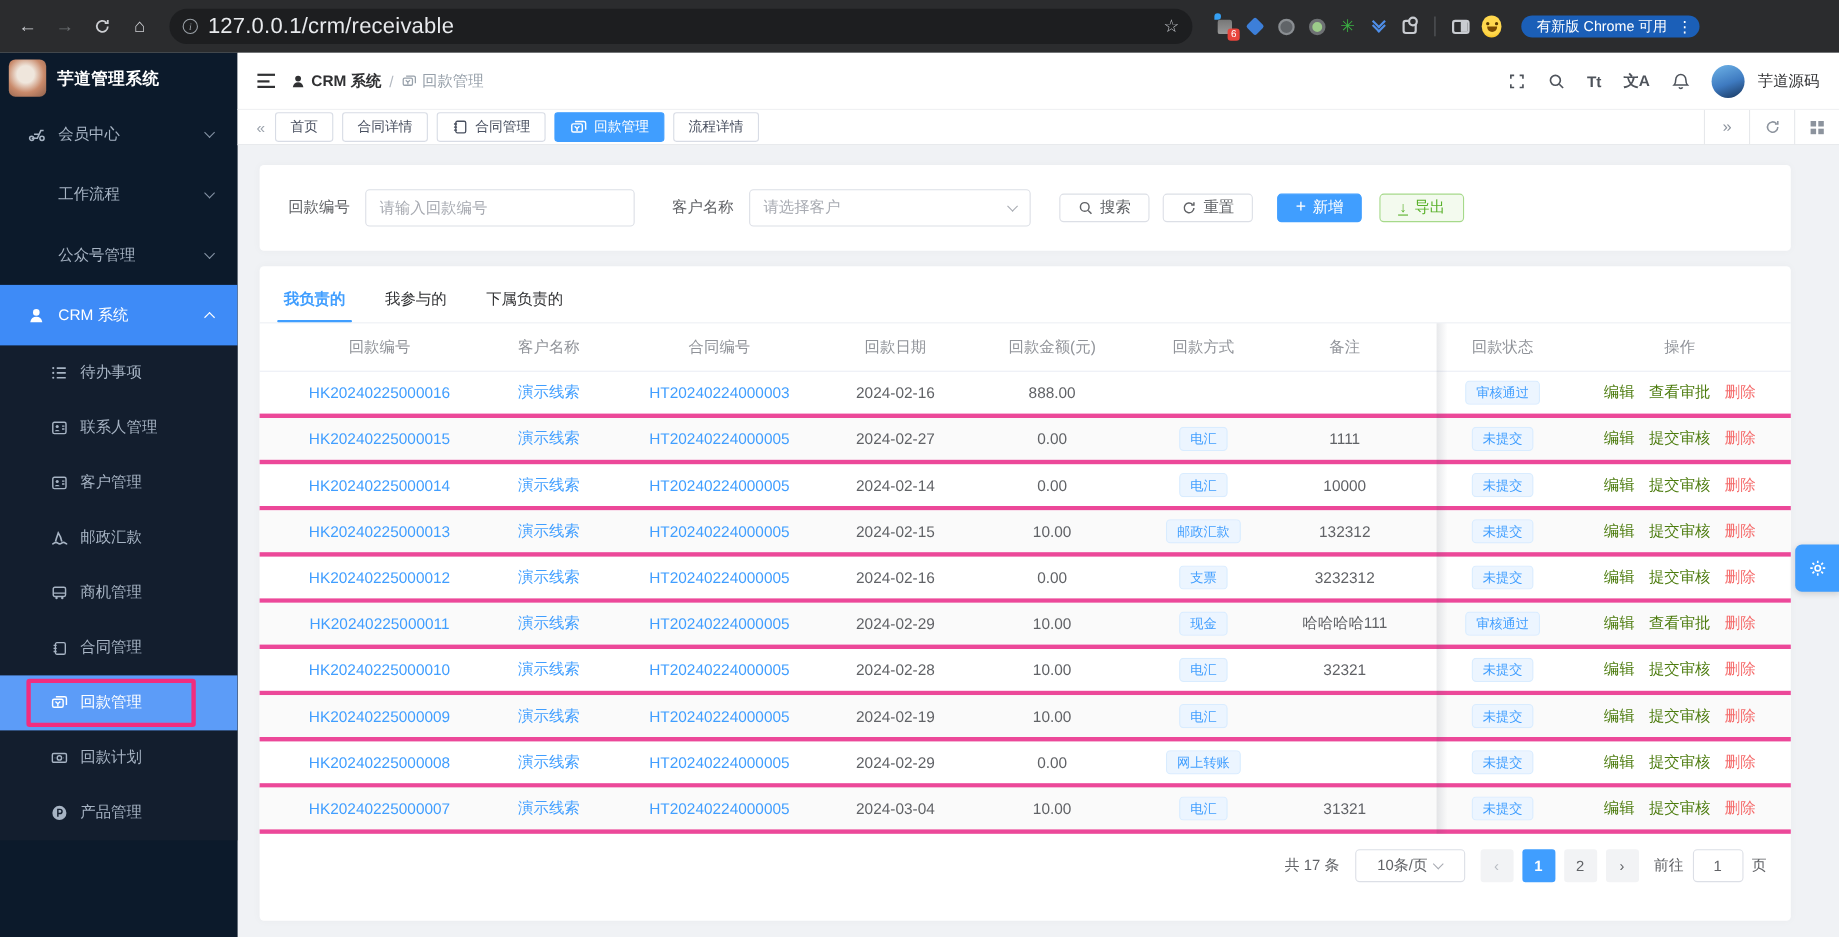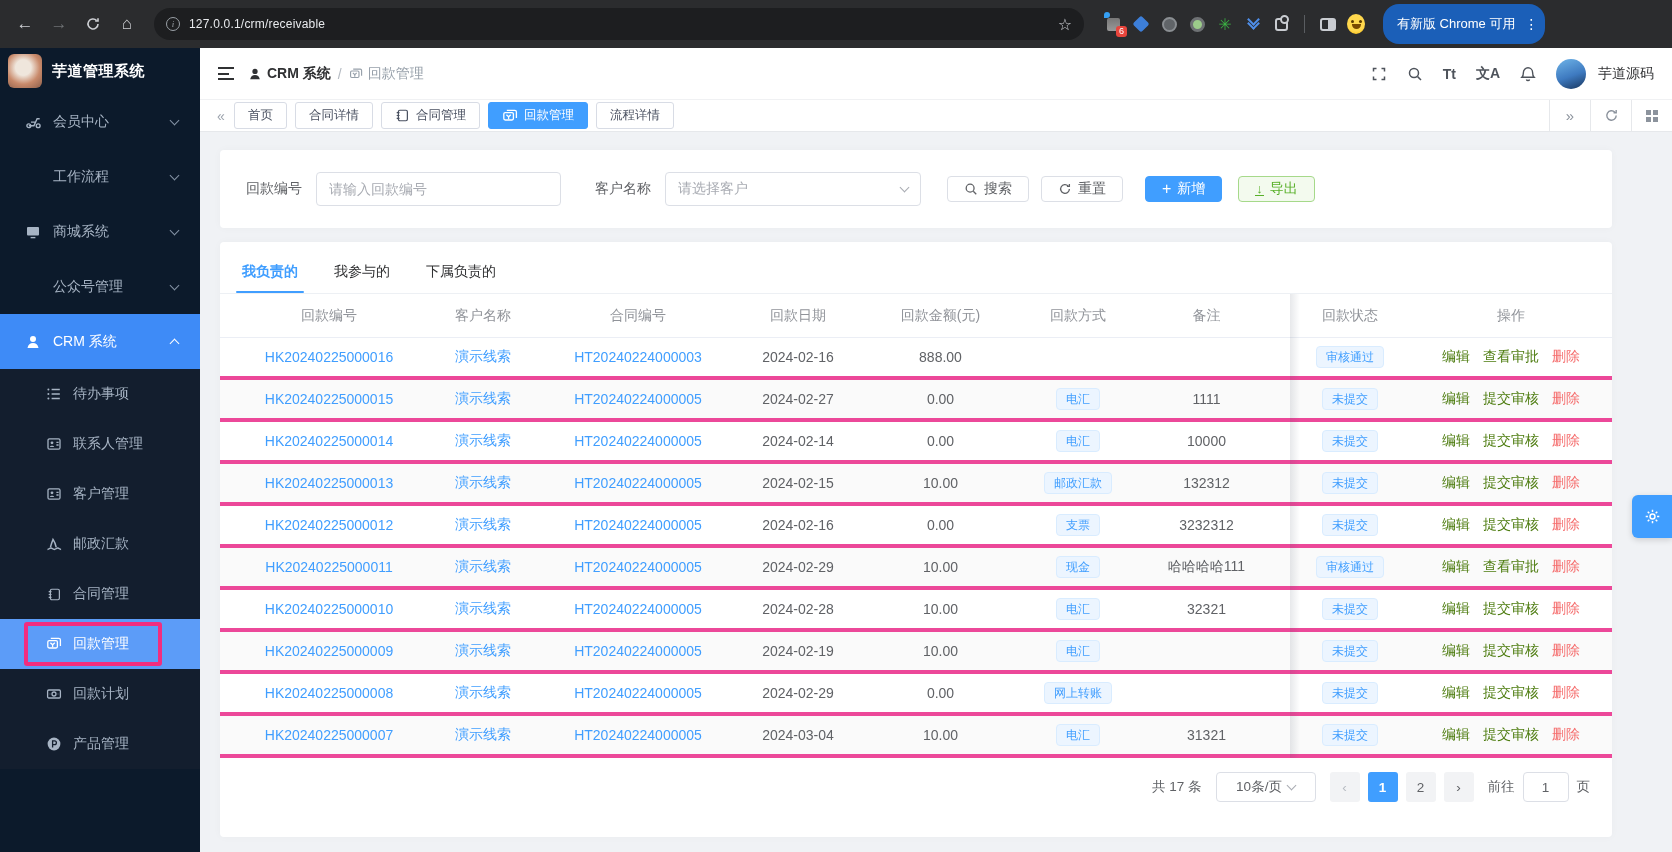--- a/index.html
+++ b/index.html
@@ -5,47 +5,47 @@
   * { margin:0; padding:0; box-sizing:border-box; }
   html,body { width:1672px; height:852px; overflow:hidden; font-family:"Liberation Sans","DejaVu Sans",sans-serif; background:#F0F2F5; }
   .icon svg { display:block; }
 
   
   .chrome { height:48px; background:#2B2C2E; display:flex; align-items:center; padding:0 10px; gap:4px; }
   .nav-btn { width:30px; height:30px; border-radius:15px; display:flex; align-items:center; justify-content:center; color:#CDCFD3; font-size:17px; cursor:pointer; }
   .nav-btn.dim { color:#6E7174; }
   .omnibox { width:930px; height:32px; margin-left:8px; background:#1D1E20; border-radius:16px; display:flex; align-items:center; padding:0 12px; gap:9px; }
   .info-ic { width:14px; height:14px; border:1.4px solid #9AA0A6; border-radius:50%; color:#9AA0A6; font-size:9px; display:flex; align-items:center; justify-content:center; font-family:"Liberation Serif",serif; font-style:italic; }
-  .url { color:#E8EAED; font-size:12px; letter-spacing:.2px; flex:1; }
+  .url { color:#E8EAED; font-size:20px; letter-spacing:.2px; flex:1; }
   .star { color:#C9CCD1; font-size:16px; }
   .exts { display:flex; align-items:center; gap:10px; margin-left:16px; }
   .ext { width:18px; height:18px; position:relative; display:flex; align-items:center; justify-content:center; }
   .ext-grid { width:13px; height:13px; background:linear-gradient(#777,#999); border-radius:2px; }
   .badge6 { position:absolute; right:-5px; bottom:-4px; background:#E8453C; color:#fff; font-size:9px; border-radius:3px; padding:0 3px; line-height:11px; }
   .bluedot { position:absolute; left:0; top:-3px; width:6px; height:6px; background:#35A0F4; border-radius:50% 50% 50% 0; }
   .dia { width:12px; height:12px; background:#3D7FD9; transform:rotate(45deg); border-radius:2px; }
   .c-dark { width:15px; height:15px; border-radius:50%; background:#606468; border:2px solid #8A8E92; }
   .c-green { width:15px; height:15px; border-radius:50%; background:#9CCB8A; border:3px solid #6E7174; }
   .star-g { color:#3BB143; font-size:16px; font-weight:bold; }
   .chevs { display:flex; flex-direction:column; gap:0; }
   .chevs b { width:9px; height:9px; border:2.2px solid #4F8FEA; border-top:0; border-left:0; transform:rotate(45deg); margin-top:-5px; }
   .puzzle { width:13px; height:13px; border:2px solid #C9CCD1; border-radius:3px; position:relative; }
   .puzzle::before { content:""; position:absolute; left:3px; top:-5px; width:5px; height:5px; border-radius:50%; border:2px solid #C9CCD1; background:#2B2C2E; }
   .vdiv { width:1px; height:18px; background:#5A5D61; margin:0 4px; }
   .panel-ic { width:16px; height:13px; border:2px solid #C9CCD1; border-radius:3px; position:relative; }
   .panel-ic::after { content:""; position:absolute; right:0; top:0; bottom:0; width:6px; background:#C9CCD1; }
   .smiley { width:20px; height:20px; border-radius:50%; background:radial-gradient(circle at 50% 40%, #FFD84D 60%, #F4B400); position:relative; }
   .smiley::before { content:""; position:absolute; left:4px; top:6px; width:3px; height:3px; border-radius:50%; background:#5A3A00; box-shadow:8px 0 0 #5A3A00; }
   .smiley::after { content:""; position:absolute; left:5px; top:10px; width:9px; height:5px; border-radius:0 0 9px 9px; background:#7A4A00; }
-  .update-pill { margin-left:14px; height:40px; background:#1B5FB8; border-radius:16px; color:#fff; font-size:13px; display:flex; align-items:center; padding:0 6px 0 14px; gap:8px; white-space:nowrap; }
+  .update-pill { margin-left:14px; height:20px; background:#1B5FB8; border-radius:16px; color:#fff; font-size:13px; display:flex; align-items:center; padding:0 6px 0 14px; gap:8px; white-space:nowrap; }
   .kebab { color:#fff; font-size:14px; letter-spacing:0; width:16px; text-align:center; }
 
   
   .app { display:flex; height:804px; }
-  .sidebar { width:200px; background:#0C1A2B; color:#A7B4C4; flex-shrink:0; overflow:hidden; }
+  .sidebar { width:216px; background:#0C1A2B; color:#A7B4C4; flex-shrink:0; overflow:hidden; }
   .brand { height:46px; display:flex; align-items:center; gap:10px; padding:0 8px; }
   .logo { width:34px; height:34px; border-radius:6px; background:radial-gradient(circle at 45% 40%, #EFE6DC 28%, #C98A6B 60%, #8B5E4A); flex-shrink:0; }
   .brand-title { color:#FFF; font-size:15px; font-weight:bold; letter-spacing:.5px; }
   .m-item { height:55px; display:flex; align-items:center; padding:0 16px 0 0; cursor:pointer; position:relative; }
   .m-ico { width:22px; margin-left:22px; display:flex; justify-content:center; }
   .m-label { margin-left:9px; font-size:14px; flex:1; }
   .chev { width:7px; height:7px; border:1.6px solid #8593A5; border-top:0; border-left:0; transform:rotate(45deg); margin-right:6px; margin-top:-3px; }
   .chev.up { transform:rotate(-135deg); margin-top:4px; }
   .m-item.active { background:#3E8BF7; color:#FFF; }
   .m-item.active .chev { border-color:#FFF; }
@@ -200,30 +200,20 @@
           </span>
     <span class="m-label">会员中心</span>
     <span class="chev "></span>
         </div>
         <div class="m-item ">
     <span class="m-ico icon"></span>
     <span class="m-label">工作流程</span>
     <span class="chev "></span>
         </div>
         <div class="m-item ">
-    <span class="m-ico icon">
-            <svg width="16" height="16" viewBox="0 0 16 16">
-              <rect x="2" y="3" width="12" height="8.4" rx="1" fill="currentColor"></rect>
-              <path d="M5.6 13.6h4.8" stroke="currentColor" stroke-width="1.4"></path>
-            </svg>
-          </span>
-    <span class="m-label">商城系统</span>
-    <span class="chev "></span>
-        </div>
-        <div class="m-item ">
     <span class="m-ico icon"></span>
     <span class="m-label">公众号管理</span>
     <span class="chev "></span>
         </div>
         <div class="m-item active">
     <span class="m-ico icon">
             <svg width="16" height="16" viewBox="0 0 16 16">
               <circle cx="8" cy="5" r="3" fill="currentColor"></circle>
               <path d="M2.5 14c.6-3.4 2.6-5 5.5-5s4.9 1.6 5.5 5z" fill="currentColor"></path>
             </svg>
@@ -266,20 +256,31 @@
         <span class="s-label">客户管理</span>
         </div>
           <div class="s-item ">
         <span class="s-ico icon">
               <svg width="17" height="17" viewBox="0 0 16 16" fill="none" stroke="currentColor" stroke-width="1.4">
                 <path d="M4.2 10.6C5 7.4 6 5 6.6 3.2c1.5 2.2 2.4 4.6 3 7.4"></path>
                 <path d="M1.4 12.6c1.6 0 1.6-1.2 3.2-1.2s1.6 1.2 3.2 1.2 1.6-1.2 3.2-1.2 1.6 1.2 3.2 1.2"></path>
               </svg>
             </span>
         <span class="s-label">邮政汇款</span>
+        </div>
+          <div class="s-item ">
+        <span class="s-ico icon">
+              <svg width="16" height="16" viewBox="0 0 16 16" fill="none" stroke="currentColor" stroke-width="1.3">
+                <rect x="2.4" y="2.8" width="11.2" height="8.4" rx="1.5"></rect>
+                <path d="M2.4 8.2h11.2"></path>
+                <circle cx="5.4" cy="12.6" r="1.1" fill="currentColor" stroke="none"></circle>
+                <circle cx="10.6" cy="12.6" r="1.1" fill="currentColor" stroke="none"></circle>
+              </svg>
+            </span>
+        <span class="s-label">商机管理</span>
         </div>
           <div class="s-item ">
         <span class="s-ico icon">
               <svg width="15" height="15" viewBox="0 0 16 16" fill="none" stroke="currentColor" stroke-width="1.3">
                 <rect x="3.6" y="2.4" width="9.6" height="11.2" rx="1.5"></rect>
                 <path d="M1.8 5h3M1.8 8h3M1.8 11h3"></path>
               </svg>
             </span>
         <span class="s-label">合同管理</span>
         </div>

